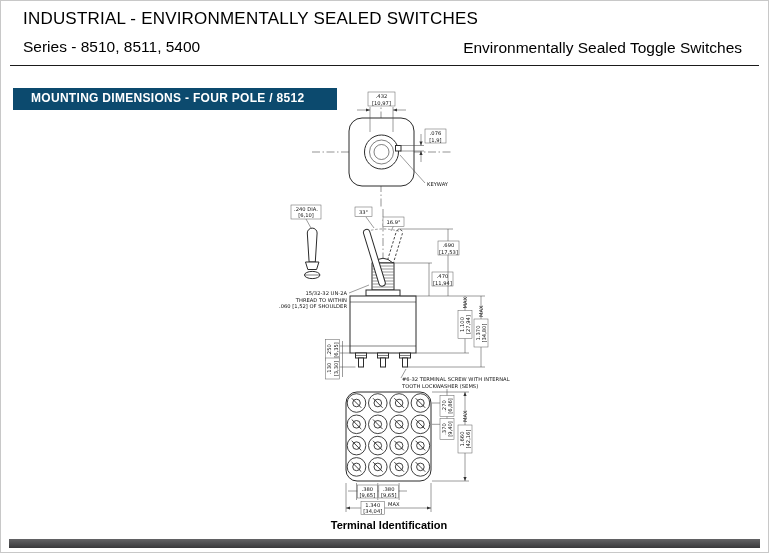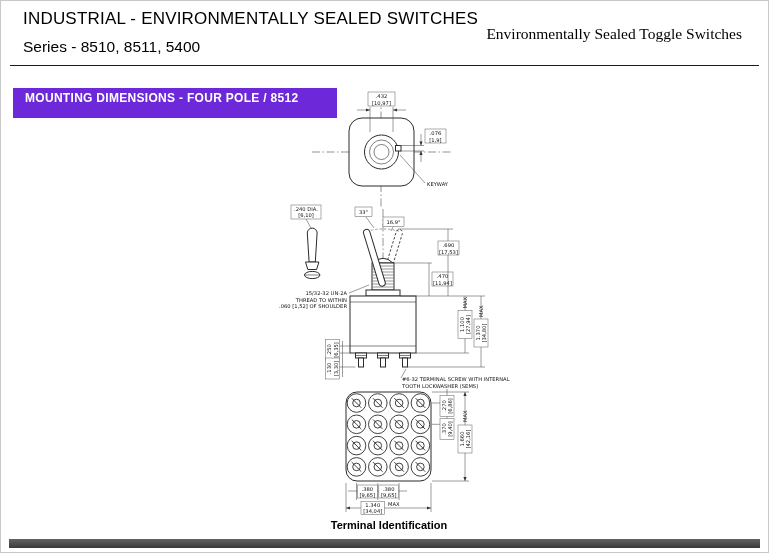--- a/index.html
+++ b/index.html
@@ -1,24 +1,24 @@
 <!DOCTYPE html>
 <html><head>
 <meta charset="utf-8">
 <style>
   * { margin:0; padding:0; box-sizing:border-box; }
   html,body { width:769px; height:553px; }
   body { position:relative; background:#ffffff; font-family:"Liberation Sans",sans-serif; border:1px solid #c8c8c8; overflow:hidden; color:#000; }
 
   .title { position:absolute; left:22px; top:8px; font-size:17px; font-weight:400; letter-spacing:.2px; }
   .series { position:absolute; left:22px; top:37px; font-size:15.5px; }
-  .right-subtitle { position:absolute; right:26px; top:24px; font-size:15.5px;font-family:Liberation Serif, serif; }
+  .right-subtitle { position:absolute; right:26px; top:38px; font-size:15.5px; }
   .rule { position:absolute; left:9px; right:9px; top:64px; height:1px; background:#1b1b1b; }
-  .banner { position:absolute; left:12px; top:87px; width:324px; height:30px; background:#6d28d9; color:#fff;
-            font-size:12px; font-weight:700; line-height:20px; padding-left:12px; letter-spacing:.3px; }
+  .banner { position:absolute; left:12px; top:87px; width:324px; height:22px; background:#0c4a6e; color:#fff;
+            font-size:12px; font-weight:700; line-height:20px; padding-left:18px; letter-spacing:.3px; }
   .drawing { position:absolute; left:0; top:0; width:769px; height:553px; }
   .footer-bar { position:absolute; left:8px; right:8px; top:538px; height:9px;
                 background:linear-gradient(180deg,#636365,#39393b); }
 
   
   .part   { fill:#fff; stroke:#2b2b2b; stroke-width:1; }
   .ghost  { fill:none; stroke:#2b2b2b; stroke-width:.8; stroke-dasharray:2.5 1.8; }
   .thin2  { fill:none; stroke:#2b2b2b; stroke-width:.6; }
   .cl     { stroke:#4a4a4a; stroke-width:.6; fill:none; stroke-dasharray:8 2.5 1.5 2.5; }
   .dash   { stroke-dasharray:2.5 1.8; }

